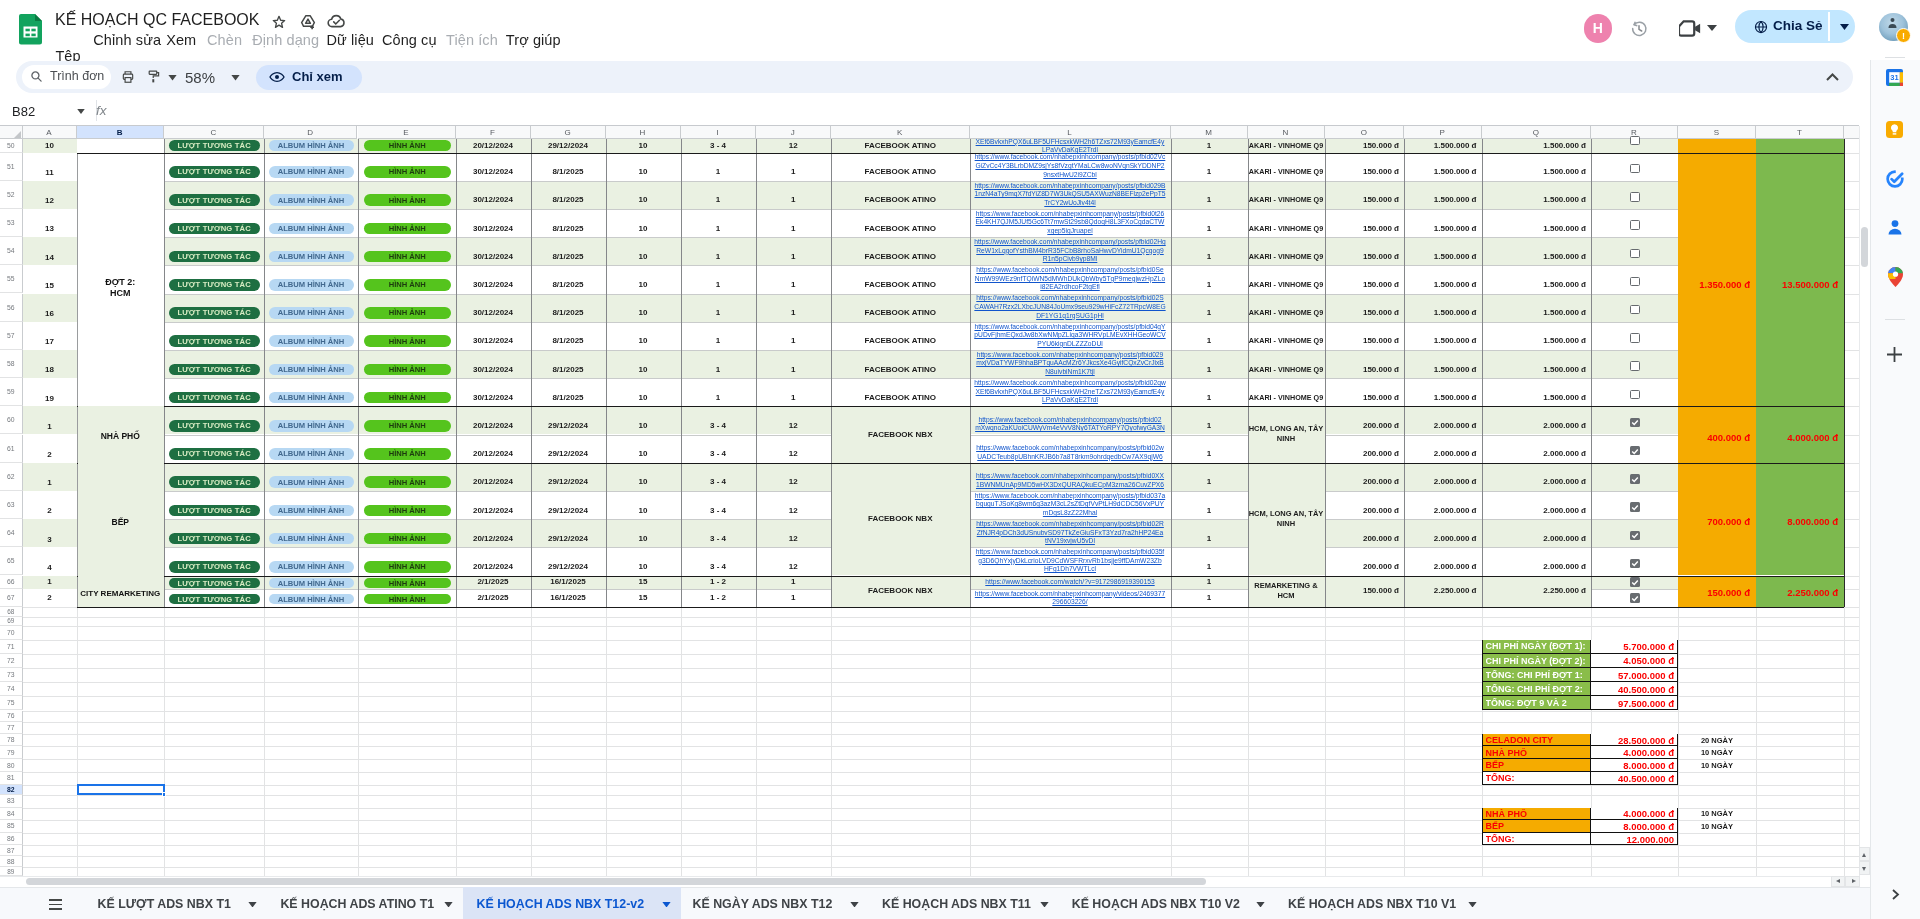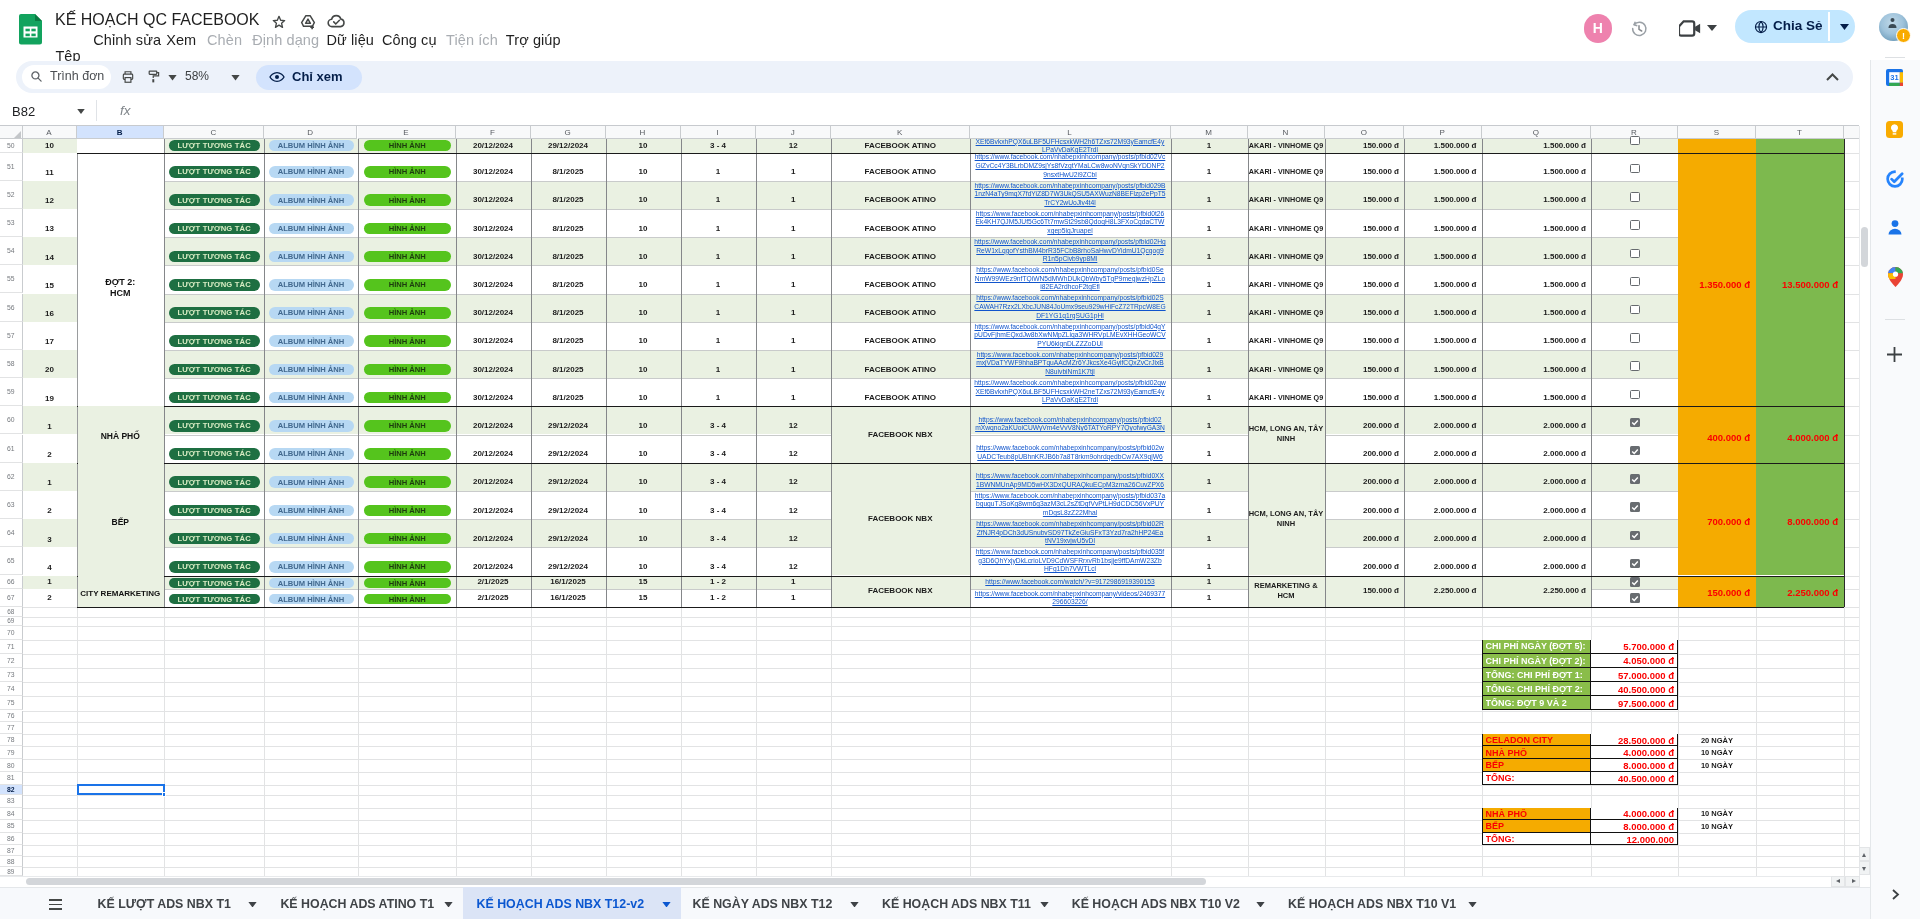--- a/index.html
+++ b/index.html
@@ -91,39 +91,39 @@
       <rect x="7" y="13" width="10" height="8" fill="#edf2fa"></rect>
     </svg>
 <svg class="ab" style="left:147px;top:70px" width="13" height="14" viewBox="0 0 24 26" fill="none" stroke="#444746" stroke-width="2.2">
       <rect x="4" y="2" width="14" height="6" rx="1"></rect>
       <path d="M18 5 h3.5 v6 h-10 v4"></path>
       <rect x="9.8" y="17" width="3.6" height="6" fill="#444746" stroke="none"></rect>
     </svg>
 <svg class="ab" style="left:168px;top:75px" width="9" height="5.5" viewBox="0 0 9 6">
       <path d="M0 0 h9 l-4.5 6 z" fill="#444746"></path>
     </svg>
-<div class="ab" style="left:185px;top:69px;width:30px;height:15px;font-size:12px;color:#3d4043">58%</div>
+<div class="ab" style="left:185px;top:69px;width:30px;height:15px;font-size:15px;color:#3d4043">58%</div>
 <svg class="ab" style="left:231px;top:75px" width="9" height="5.5" viewBox="0 0 9 6">
       <path d="M0 0 h9 l-4.5 6 z" fill="#444746"></path>
     </svg>
 <div class="ab" style="left:256px;top:64.5px;width:106px;height:25px;background:#d3e3fd;border-radius:12.5px"></div>
 <svg class="ab" style="left:269px;top:70.5px" width="16" height="12" viewBox="0 0 24 16" fill="none" stroke="#041e49" stroke-width="2">
       <path d="M12 1.5 c5.5 0 9.5 4.5 10.5 6.5 -1 2 -5 6.5 -10.5 6.5 s-9.5 -4.5 -10.5 -6.5 c1 -2 5 -6.5 10.5 -6.5 z"></path>
       <circle cx="12" cy="8" r="3" fill="#041e49" stroke="none"></circle>
     </svg>
 <div class="ab" style="left:292px;top:69px;width:52px;height:15px;font-size:13px;font-weight:700;color:#041e49;white-space:nowrap">Chỉ xem</div>
 <svg class="ab" style="left:1826px;top:73px" width="13" height="8" viewBox="0 0 13 8" fill="none" stroke="#444746" stroke-width="2">
       <path d="M1 7 l5.5 -5.5 5.5 5.5"></path>
     </svg>
 <div class="ab" style="left:12px;top:104px;width:40px;height:16px;font-size:13px;color:#202124">B82</div>
 <svg class="ab" style="left:77px;top:109px" width="8" height="5" viewBox="0 0 9 6">
       <path d="M0 0 h9 l-4.5 6 z" fill="#444746"></path>
     </svg>
 <div class="ab" style="left:96px;top:100px;width:1px;height:21px;background:#e0e3e7"></div>
-<div class="ab" style="left:120px;top:103px;width:20px;height:18px;font-size:13.5px;font-style:italic;color:#80868b">fx</div>
+<div class="ab" style="left:96px;top:103px;width:20px;height:18px;font-size:13.5px;font-style:italic;color:#80868b">fx</div>
 <div class="ab" style="left:0px;top:125px;width:1858.5px;height:1px;background:#c7cace"></div>
 <div class="ab" style="left:0px;top:126px;width:22.5px;height:13px;background:#f8f9fa;border-right:1px solid #c9cccf;border-bottom:1px solid #c9cccf"></div>
 <div class="ab" style="left:14px;top:131px;width:0;height:0;border-left:7px solid transparent;border-bottom:7px solid #c3c6c9"></div>
 <div class="ab ctr" style="left:22.5px;top:126px;width:54px;height:13px;background:#f8f9fa;border-right:1px solid #c9cccf;border-bottom:1px solid #c9cccf;font-size:8px;color:#575b60">A</div>
 <div class="ab ctr" style="left:76.5px;top:126px;width:87.5px;height:13px;background:#d3e3fd;border-right:1px solid #c9cccf;border-bottom:1px solid #c9cccf;font-size:8px;color:#041e49;font-weight:700">B</div>
 <div class="ab ctr" style="left:164px;top:126px;width:99.8px;height:13px;background:#f8f9fa;border-right:1px solid #c9cccf;border-bottom:1px solid #c9cccf;font-size:8px;color:#575b60">C</div>
 <div class="ab ctr" style="left:263.8px;top:126px;width:93.7px;height:13px;background:#f8f9fa;border-right:1px solid #c9cccf;border-bottom:1px solid #c9cccf;font-size:8px;color:#575b60">D</div>
 <div class="ab ctr" style="left:357.5px;top:126px;width:98px;height:13px;background:#f8f9fa;border-right:1px solid #c9cccf;border-bottom:1px solid #c9cccf;font-size:8px;color:#575b60">E</div>
 <div class="ab ctr" style="left:455.5px;top:126px;width:75px;height:13px;background:#f8f9fa;border-right:1px solid #c9cccf;border-bottom:1px solid #c9cccf;font-size:8px;color:#575b60">F</div>
 <div class="ab ctr" style="left:530.5px;top:126px;width:75px;height:13px;background:#f8f9fa;border-right:1px solid #c9cccf;border-bottom:1px solid #c9cccf;font-size:8px;color:#575b60">G</div>
@@ -279,21 +279,21 @@
 <div class="ab" style="left:22.5px;top:265.3px;width:54px;height:28.2px;background:#fff"></div>
 <div class="ab" style="left:22.5px;top:280.7px;width:54px;height:10px;font-size:8px;font-weight:700;color:#1b1b1b;text-align:center">15</div>
 <div class="ab" style="left:22.5px;top:293.5px;width:54px;height:1px;background:#e2e3e4"></div>
 <div class="ab" style="left:22.5px;top:293.5px;width:54px;height:28.2px;background:#eaf1e2"></div>
 <div class="ab" style="left:22.5px;top:308.9px;width:54px;height:10px;font-size:8px;font-weight:700;color:#1b1b1b;text-align:center">16</div>
 <div class="ab" style="left:22.5px;top:321.7px;width:54px;height:1px;background:#e2e3e4"></div>
 <div class="ab" style="left:22.5px;top:321.7px;width:54px;height:28.2px;background:#fff"></div>
 <div class="ab" style="left:22.5px;top:337.1px;width:54px;height:10px;font-size:8px;font-weight:700;color:#1b1b1b;text-align:center">17</div>
 <div class="ab" style="left:22.5px;top:349.9px;width:54px;height:1px;background:#e2e3e4"></div>
 <div class="ab" style="left:22.5px;top:349.9px;width:54px;height:28.2px;background:#eaf1e2"></div>
-<div class="ab" style="left:22.5px;top:365.3px;width:54px;height:10px;font-size:8px;font-weight:700;color:#1b1b1b;text-align:center">20</div>
+<div class="ab" style="left:22.5px;top:365.3px;width:54px;height:10px;font-size:8px;font-weight:700;color:#1b1b1b;text-align:center">18</div>
 <div class="ab" style="left:22.5px;top:378.1px;width:54px;height:1px;background:#e2e3e4"></div>
 <div class="ab" style="left:22.5px;top:378.1px;width:54px;height:28.2px;background:#fff"></div>
 <div class="ab" style="left:22.5px;top:393.5px;width:54px;height:10px;font-size:8px;font-weight:700;color:#1b1b1b;text-align:center">19</div>
 <div class="ab" style="left:22.5px;top:406.3px;width:54px;height:1px;background:#e2e3e4"></div>
 <div class="ab" style="left:22.5px;top:406.3px;width:54px;height:28.2px;background:#eaf1e2"></div>
 <div class="ab" style="left:22.5px;top:421.7px;width:54px;height:10px;font-size:8px;font-weight:700;color:#1b1b1b;text-align:center">1</div>
 <div class="ab" style="left:22.5px;top:434.5px;width:54px;height:1px;background:#e2e3e4"></div>
 <div class="ab" style="left:22.5px;top:434.5px;width:54px;height:28.2px;background:#fff"></div>
 <div class="ab" style="left:22.5px;top:449.9px;width:54px;height:10px;font-size:8px;font-weight:700;color:#1b1b1b;text-align:center">2</div>
 <div class="ab" style="left:22.5px;top:462.7px;width:54px;height:1px;background:#e2e3e4"></div>
@@ -703,21 +703,21 @@
 <div class="ab red" style="left:1756px;top:278.5px;width:88px;height:10px;font-size:9.5px;text-align:right;padding-right:6px">13.500.000 đ</div>
 <div class="ab red" style="left:1678px;top:431.5px;width:78px;height:10px;font-size:9.5px;text-align:right;padding-right:6px">400.000 đ</div>
 <div class="ab red" style="left:1756px;top:431.5px;width:88px;height:10px;font-size:9.5px;text-align:right;padding-right:6px">4.000.000 đ</div>
 <div class="ab red" style="left:1678px;top:515.5px;width:78px;height:10px;font-size:9.5px;text-align:right;padding-right:6px">700.000 đ</div>
 <div class="ab red" style="left:1756px;top:515.5px;width:88px;height:10px;font-size:9.5px;text-align:right;padding-right:6px">8.000.000 đ</div>
 <div class="ab red" style="left:1678px;top:586.5px;width:78px;height:10px;font-size:9.5px;text-align:right;padding-right:6px">150.000 đ</div>
 <div class="ab red" style="left:1756px;top:586.5px;width:88px;height:10px;font-size:9.5px;text-align:right;padding-right:6px">2.250.000 đ</div>
 <div class="ab" style="left:1481.5px;top:639.5px;width:196.5px;height:1.2px;background:#111"></div>
 <div class="ab" style="left:1481.5px;top:639.5px;width:109.5px;height:14.2px;background:#8abd4a;border:1.2px solid #111;border-top:none"></div>
 <div class="ab" style="left:1591px;top:639.5px;width:87px;height:14.2px;background:#fff;border:1.2px solid #111;border-top:none;border-left:none"></div>
-<div class="ab" style="left:1485.5px;top:641.4px;width:103px;height:11px;font-size:9px;font-weight:700;color:#fff;white-space:nowrap;overflow:hidden">CHI PHÍ NGÀY (ĐỢT 5):</div>
+<div class="ab" style="left:1485.5px;top:641.4px;width:103px;height:11px;font-size:9px;font-weight:700;color:#fff;white-space:nowrap;overflow:hidden">CHI PHÍ NGÀY (ĐỢT 1):</div>
 <div class="ab red" style="left:1591px;top:641.1px;width:83px;height:11px;font-size:9.5px;text-align:right">5.700.000 đ</div>
 <div class="ab" style="left:1481.5px;top:653.7px;width:109.5px;height:14.2px;background:#8abd4a;border:1.2px solid #111;border-top:none"></div>
 <div class="ab" style="left:1591px;top:653.7px;width:87px;height:14.2px;background:#fff;border:1.2px solid #111;border-top:none;border-left:none"></div>
 <div class="ab" style="left:1485.5px;top:655.6px;width:103px;height:11px;font-size:9px;font-weight:700;color:#fff;white-space:nowrap;overflow:hidden">CHI PHÍ NGÀY (ĐỢT 2):</div>
 <div class="ab red" style="left:1591px;top:655.3px;width:83px;height:11px;font-size:9.5px;text-align:right">4.050.000 đ</div>
 <div class="ab" style="left:1481.5px;top:667.9px;width:109.5px;height:14.2px;background:#8abd4a;border:1.2px solid #111;border-top:none"></div>
 <div class="ab" style="left:1591px;top:667.9px;width:87px;height:14.2px;background:#fff;border:1.2px solid #111;border-top:none;border-left:none"></div>
 <div class="ab" style="left:1485.5px;top:669.8px;width:103px;height:11px;font-size:9px;font-weight:700;color:#fff;white-space:nowrap;overflow:hidden">TỔNG: CHI PHÍ ĐỢT 1:</div>
 <div class="ab red" style="left:1591px;top:669.5px;width:83px;height:11px;font-size:9.5px;text-align:right">57.000.000 đ</div>
 <div class="ab" style="left:1481.5px;top:682.1px;width:109.5px;height:14.2px;background:#8abd4a;border:1.2px solid #111;border-top:none"></div>

